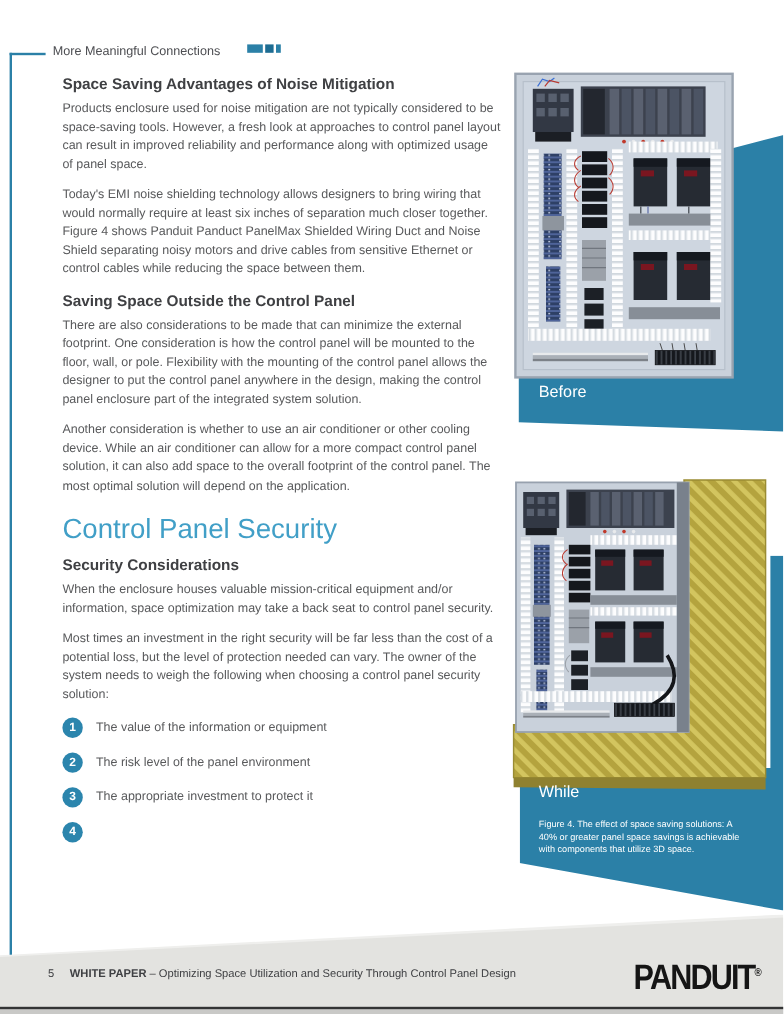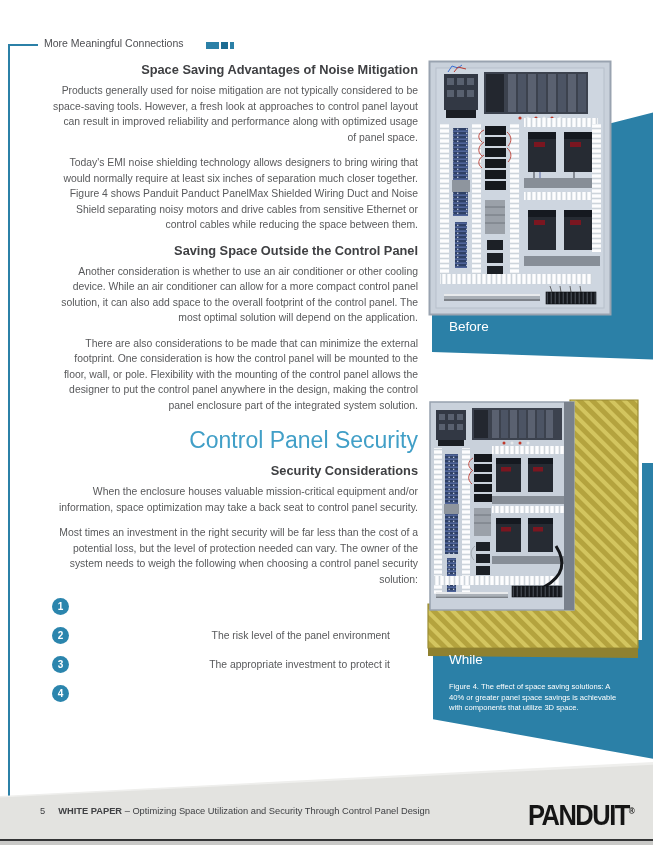--- a/index.html
+++ b/index.html
@@ -5,28 +5,28 @@
   html,body{margin:0;padding:0;background:#ffffff;}
   .page{position:relative;width:653px;height:845px;background:#fff;overflow:hidden;
         font-family:"Liberation Sans",sans-serif;color:#58595b;}
 
   
   .rule-v{position:absolute;left:8px;top:44px;width:2px;height:786px;background:#2b80a7;}
   .rule-top{position:absolute;left:8px;top:44px;width:30px;height:2px;background:#2b80a7;}
   .rule-foot{position:absolute;left:8px;top:828px;width:22px;height:2px;background:#2b80a7;}
 
   
-  .eyebrow{position:absolute;left:44px;top:37px;display:flex;align-items:flex-end;gap:22px;
+  .eyebrow{position:absolute;left:44px;top:37px;display:flex;align-items:flex-start;gap:22px;
            font-size:10.5px;color:#4d4e52;}
   .squares{display:flex;gap:2px;align-items:center;}
   .sq{height:7px;background:#2b80a7;display:inline-block;}
   .sq.s1{width:13px;} .sq.s2{width:7px;background:#1d6c92;} .sq.s3{width:4px;}
 
   
-  .col{position:absolute;left:52px;top:62px;width:366px;text-align:right;}
+  .col{position:absolute;left:52px;top:62px;width:366px;}
   .col h2{font-size:12.8px;font-weight:bold;color:#3f4043;margin:9px 0 6px;line-height:15px;}
   .col h2.first{margin-top:0;}
   .col p{font-size:10.4px;line-height:15.5px;margin:0 0 10px;color:#58595b;}
   .col h1{font-size:23px;font-weight:400;color:#419fc7;margin:15px 0 10px;line-height:25px;}
   .col h3{font-size:12.8px;font-weight:bold;color:#3f4043;margin:0 0 6px;line-height:15px;}
   .numlist{margin-top:11px;}
   .li{display:flex;align-items:flex-start;gap:11px;margin-bottom:12px;}
   .badge{flex:0 0 auto;width:17px;height:17px;border-radius:50%;background:#2b85ad;color:#fff;
          font-size:10px;font-weight:bold;display:flex;align-items:center;justify-content:center;line-height:1;}
   .li p{margin:1px 0 0;width:310px;}
@@ -74,33 +74,34 @@
     <span>More Meaningful Connections</span>
     <span class="squares">
       <span class="sq s1"></span>
       <span class="sq s2"></span>
       <span class="sq s3"></span>
     </span>
   </div>
 
   <div class="col">
     <h2 class="first">Space Saving Advantages of Noise Mitigation</h2>
-    <p>Products generally used for noise mitigation are not typically considered to be space-saving tools. However, a fresh look at approaches to control panel layout can result in improved reliability and performance along with optimized usage of panel space.</p>
+    <p>Products enclosure used for noise mitigation are not typically considered to be space-saving tools. However, a fresh look at approaches to control panel layout can result in improved reliability and performance along with optimized usage of panel space.</p>
     <p>Today's EMI noise shielding technology allows designers to bring wiring that would normally require at least six inches of separation much closer together. Figure 4 shows Panduit Panduct PanelMax Shielded Wiring Duct and Noise Shield separating noisy motors and drive cables from sensitive Ethernet or control cables while reducing the space between them.</p>
     <h2>Saving Space Outside the Control Panel</h2>
+    <p>There are also considerations to be made that can minimize the external footprint. One consideration is how the control panel will be mounted to the floor, wall, or pole. Flexibility with the mounting of the control panel allows the designer to put the control panel anywhere in the design, making the control panel enclosure part of the integrated system solution.</p>
     <p>Another consideration is whether to use an air conditioner or other cooling device. While an air conditioner can allow for a more compact control panel solution, it can also add space to the overall footprint of the control panel. The most optimal solution will depend on the application.</p>
-    <p>There are also considerations to be made that can minimize the external footprint. One consideration is how the control panel will be mounted to the floor, wall, or pole. Flexibility with the mounting of the control panel allows the designer to put the control panel anywhere in the design, making the control panel enclosure part of the integrated system solution.</p>
     <h1>Control Panel Security</h1>
     <h3>Security Considerations</h3>
     <p>When the enclosure houses valuable mission-critical equipment and/or information, space optimization may take a back seat to control panel security.</p>
     <p>Most times an investment in the right security will be far less than the cost of a potential loss, but the level of protection needed can vary. The owner of the system needs to weigh the following when choosing a control panel security solution:</p>
 
     <div class="numlist">
       <div class="li">
         <span class="badge">1</span>
+        <p>The value of the information or equipment</p>
       </div>
       <div class="li">
         <span class="badge">2</span>
         <p>The risk level of the panel environment</p>
       </div>
       <div class="li">
         <span class="badge">3</span>
         <p>The appropriate investment to protect it</p>
       </div>
       <div class="li">

